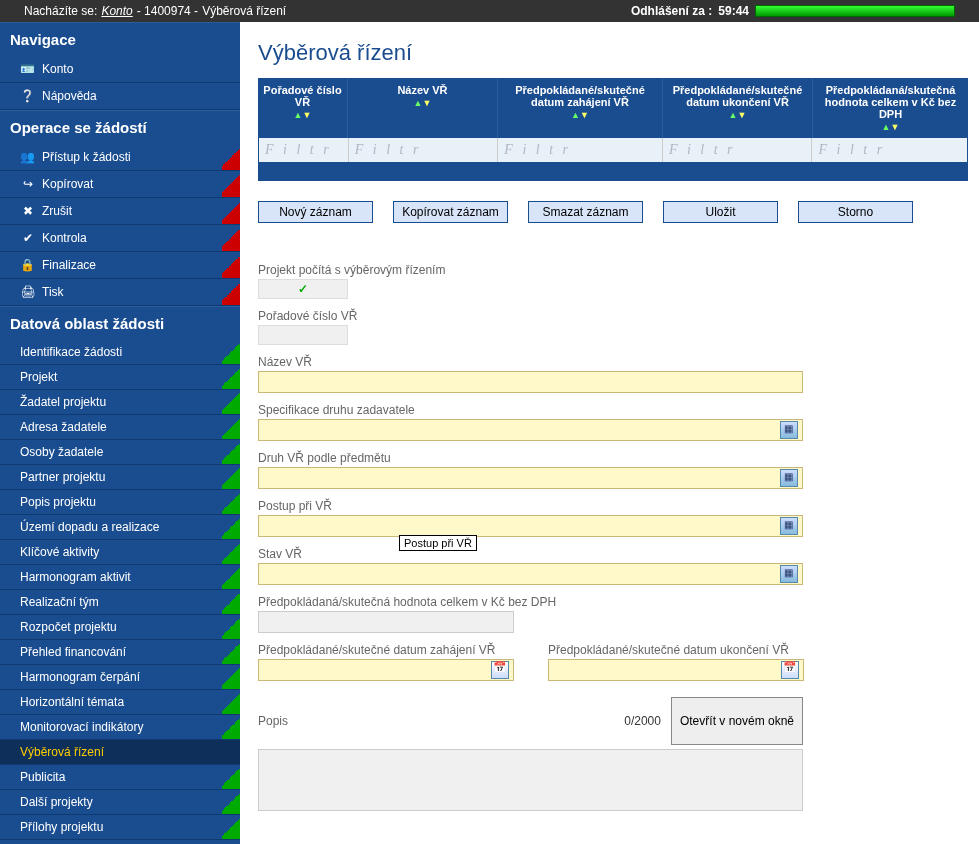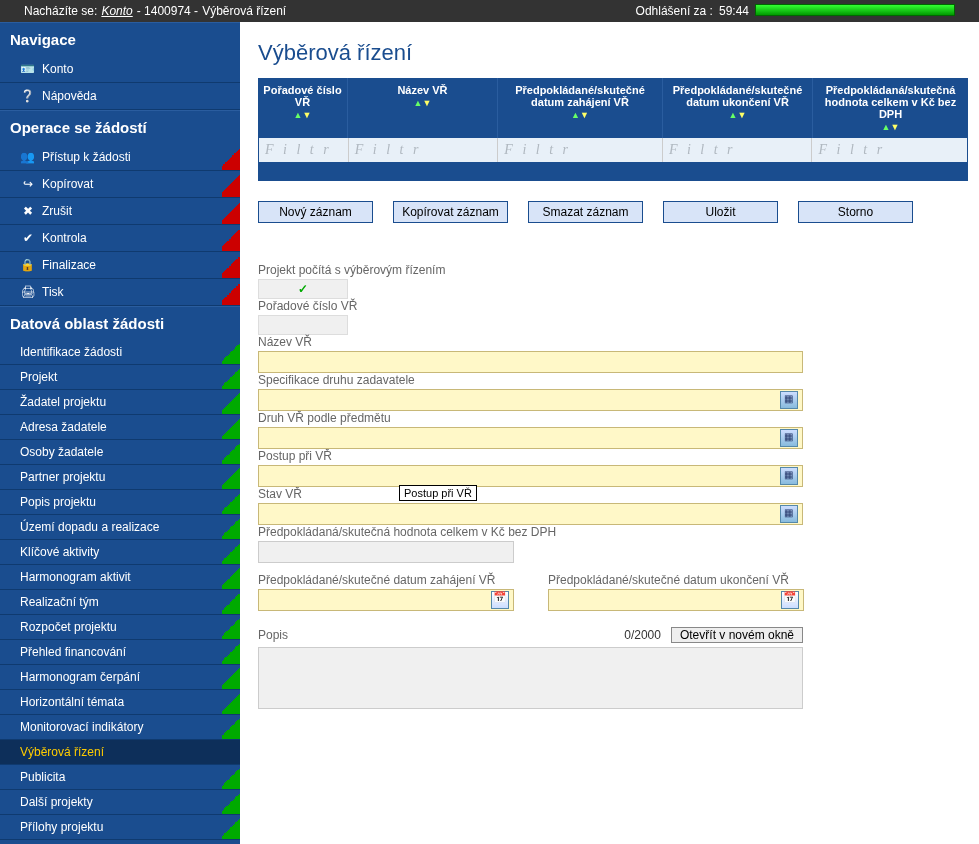--- a/index.html
+++ b/index.html
@@ -1,20 +1,20 @@
 <!DOCTYPE html>
 <html><head>
 <meta charset="utf-8">
 <style>
 * { box-sizing: border-box; margin: 0; padding: 0; }
 body { font-family: Arial, sans-serif; font-size: 12px; background: #fff; width: 979px; }
 .topbar { background: #333; color: #fff; height: 22px; display: flex; align-items: center; padding: 0 24px; justify-content: space-between; font-size: 12px; }
 .topbar .left { display: flex; gap: 4px; }
 .topbar .konto-link { text-decoration: underline; font-style: italic; }
-.topbar .right { display: flex; gap: 6px; }
+.topbar .right { display: flex; align-items: center; gap: 6px; font-weight: bold; }
 .progress { width: 200px; height: 12px; background: #0a0; border: 1px solid #060; }
 .progress-inner { width: 100%; height: 100%; background: linear-gradient(#3f3, #090); }
 .layout { display: flex; }
 .sidebar { width: 240px; background: #1a4d8f; color: #fff; min-height: 822px; }
 .sidebar .sec-head { background: #1a4d8f; padding: 8px 10px; font-weight: bold; font-size: 15px; border-top: 1px solid #2a5d9f; }
 .sidebar .item { display: flex; align-items: center; padding: 5px 10px 5px 20px; border-bottom: 1px solid #0f3a6f; position: relative; cursor: pointer; font-size: 12px; }
 .sidebar .item.sub { }
 .sidebar .item.active { background: #0d2f5a; color: #ffcc00; }
 .sidebar .item .mark { position: absolute; right: 0; top: 0; bottom: 0; width: 18px; }
 .sidebar .item .mark.red { background: linear-gradient(135deg, transparent 50%, #c00 50%); }
@@ -29,38 +29,38 @@
 .sort-arrows { margin-top: 2px; font-size: 9px; }
 .sort-arrows .up { color: #6f6; }
 .sort-arrows .down { color: #ff6; }
 .grid-filter { display: flex; background: #e8f0f8; border: 1px solid #1a4d8f; border-top: none; }
 .grid-filter .gf { padding: 4px 6px; color: #b0b8c0; font-style: italic; font-family: serif; font-size: 14px; letter-spacing: 3px; border-right: 1px solid #ccc; }
 .grid-filter .gf:last-child { border-right: none; }
 .grid-spacer { height: 18px; background: #1a4d8f; border: 1px solid #1a4d8f; border-top: none; }
 .col1 { width: 90px; } .col2 { width: 150px; } .col3 { width: 165px; } .col4 { width: 150px; } .col5 { width: 155px; }
 .action-row { display: flex; gap: 20px; margin: 20px 0 40px 0; }
 .action-row button { background: #d8e4f8; border: 1px solid #1a4d8f; padding: 3px 0; width: 115px; font-size: 12px; cursor: pointer; font-family: Arial; }
-.form-label { color: #666; font-size: 12px; margin-bottom: 2px; display: block; }
+.form-label { color: #666; font-size: 12px; margin-bottom: 2px; margin-top: 10px; display: block; }
 .checkbox-box { width: 90px; height: 20px; background: #f0f0f0; border: 1px solid #ddd; display: flex; align-items: center; justify-content: center; color: #0a0; font-weight: bold; }
 .readonly-box { width: 90px; height: 20px; background: #f0f0f0; border: 1px solid #ddd; }
 .yellow-input { background: #fff8c8; border: 1px solid #c8b878; height: 22px; padding: 2px 4px; display: flex; align-items: center; }
 .yellow-input.w1 { width: 545px; }
 .yellow-input.w2 { width: 545px; position: relative; }
 .picker { width: 18px; height: 18px; background: linear-gradient(#cdf, #8bd); border: 1px solid #58a; margin-left: auto; display: inline-block; position: relative; }
 .picker::after { content: '▦'; position: absolute; font-size: 10px; left: 3px; top: 1px; color: #236; }
 .tooltip { position: absolute; background: #fff; border: 1px solid #000; font-size: 11px; padding: 1px 4px; z-index: 10; left: 140px; top: 19px; white-space: nowrap; }
 .grey-input { width: 256px; height: 22px; background: #f0f0f0; border: 1px solid #ccc; }
 .date-row { display: flex; gap: 30px; margin-top: 10px; }
 .date-col { width: 260px; }
 .date-input { background: #fff8c8; border: 1px solid #c8b878; height: 22px; width: 256px; display: flex; align-items: center; padding: 2px 4px; }
 .cal-icon { width: 18px; height: 18px; margin-left: auto; display: inline-block; background: linear-gradient(#fff,#cdf); border:1px solid #58a; position: relative; }
 .cal-icon::after { content:'📅'; position:absolute; font-size:11px; left:1px; top:-1px; }
 .popis-row { display: flex; align-items: center; justify-content: space-between; width: 545px; margin-top: 16px; }
 .popis-row .count { color: #333; }
-.popis-row button { background: #eee; border: 1px solid #888; padding: 0 8px; font-size: 12px; cursor: pointer; }
+.popis-row button { background: #eee; border: 1px solid #888; padding: 16px 8px; font-size: 12px; cursor: pointer; }
 .popis-area { width: 545px; height: 62px; background: #f0f0f0; border: 1px solid #ccc; margin-top: 4px; overflow-y: scroll; }
 </style>
 </head>
 <body>
 
 <div class="topbar">
   <div class="left">
     <span>Nacházíte se:</span>
     <span class="konto-link">Konto</span>
     <span>- 1400974 -</span>

